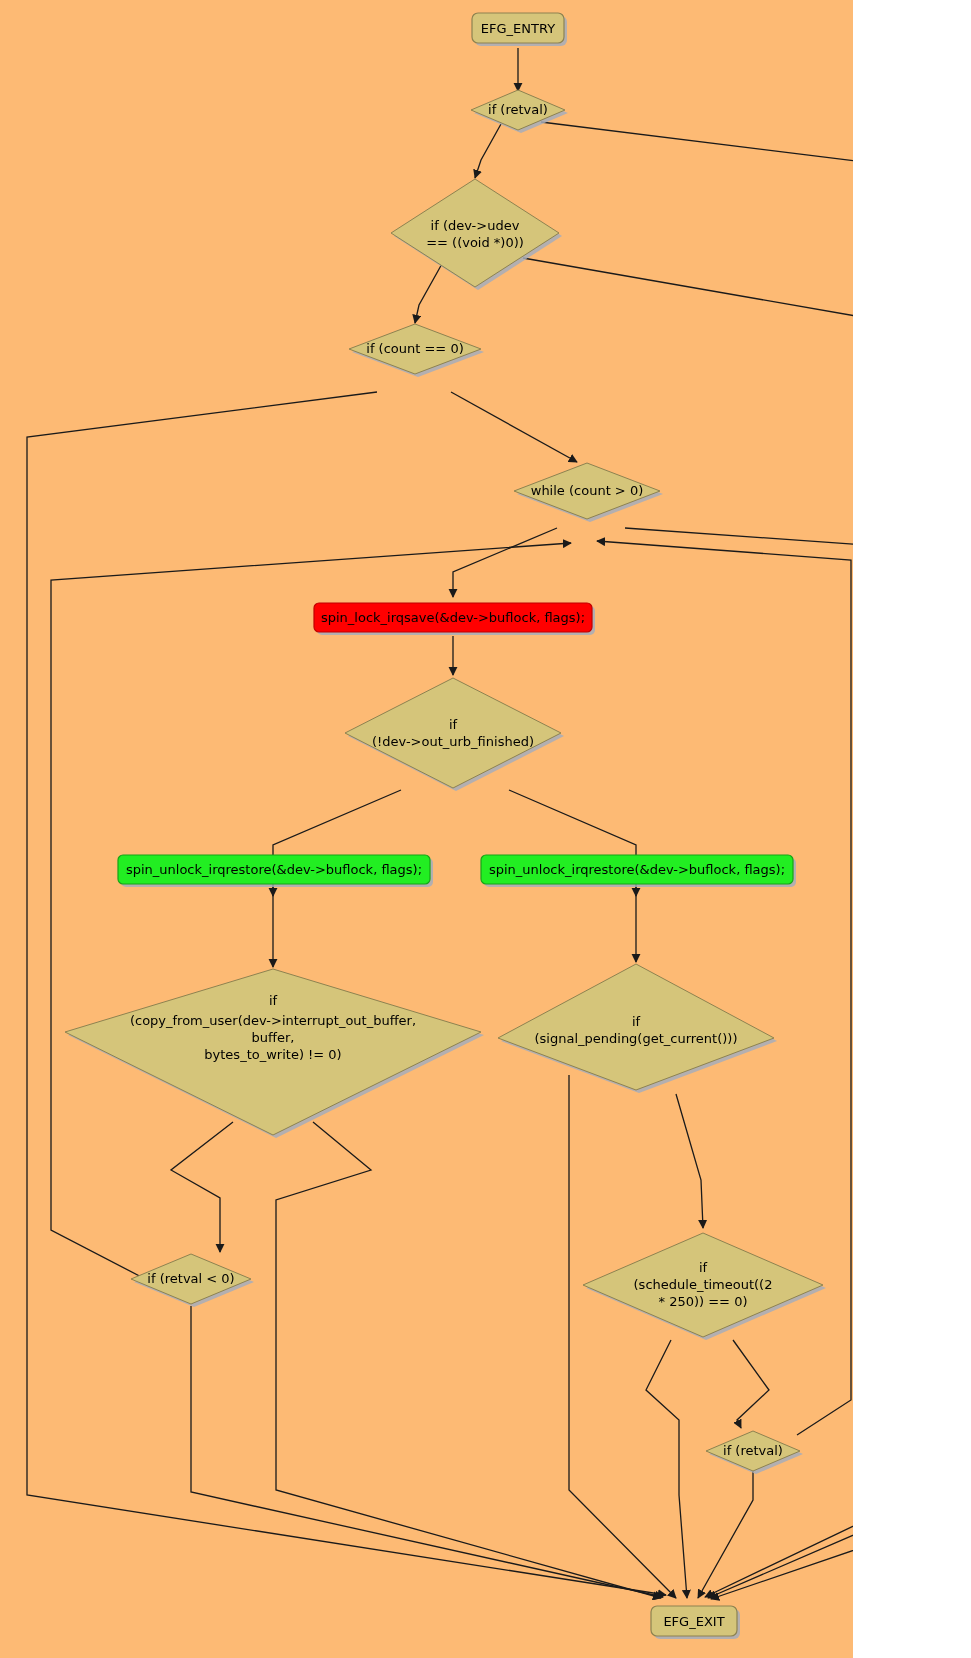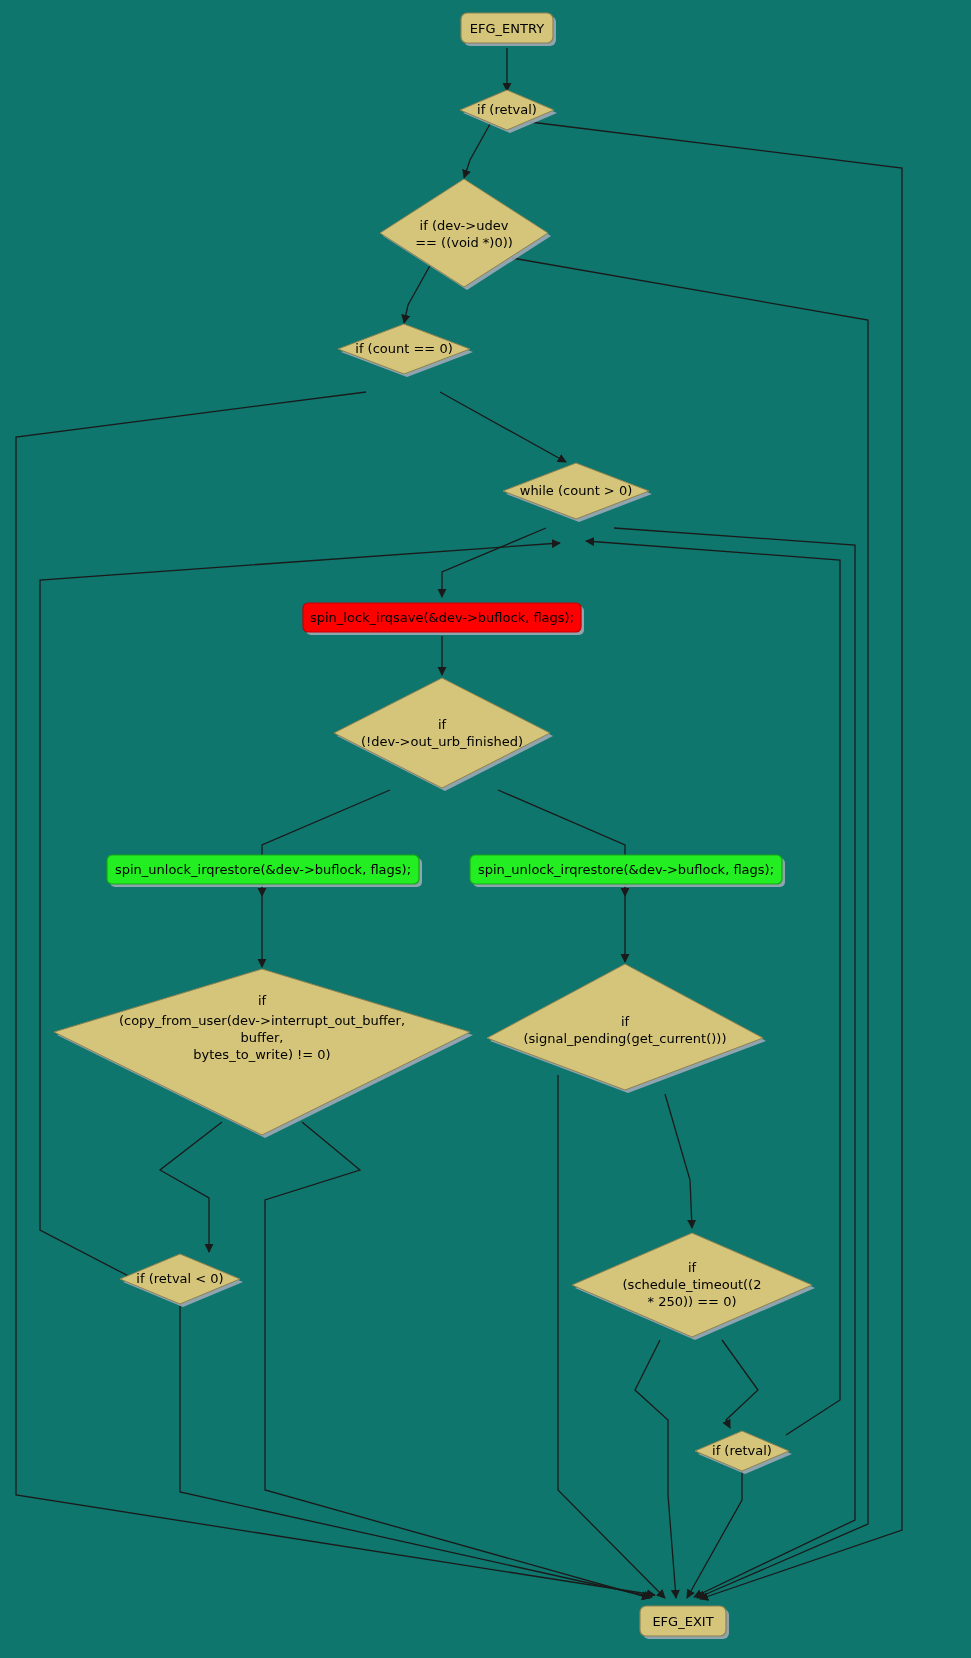--- a/index.html
+++ b/index.html
@@ -5,24 +5,25 @@
   html, body {
     margin: 0;
     padding: 0;
     background: #ffffff;
   }
   body {
     font-family: "DejaVu Sans", sans-serif;
   }
   #canvas-wrap {
     position: relative;
-    width: 971px;
+    width: 842px;
     height: 1658px;
-    background: #0f766e;
+    background: #fdba74;
     overflow: hidden;
+    padding-left: 11px;
   }
   svg#flow {
     display: block;
     width: 971px;
     height: 1658px;
   }
   .node-text {
     font-family: "DejaVu Sans", sans-serif;
     font-size: 13px;
     fill: #000000;

